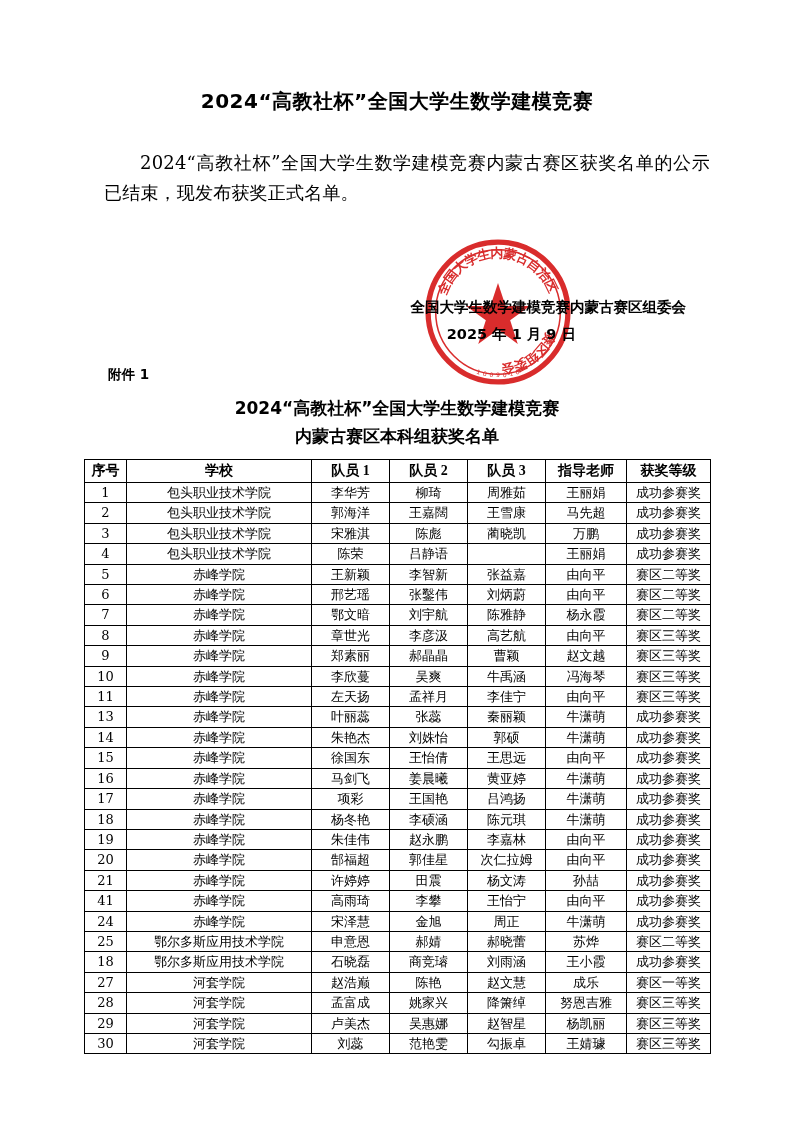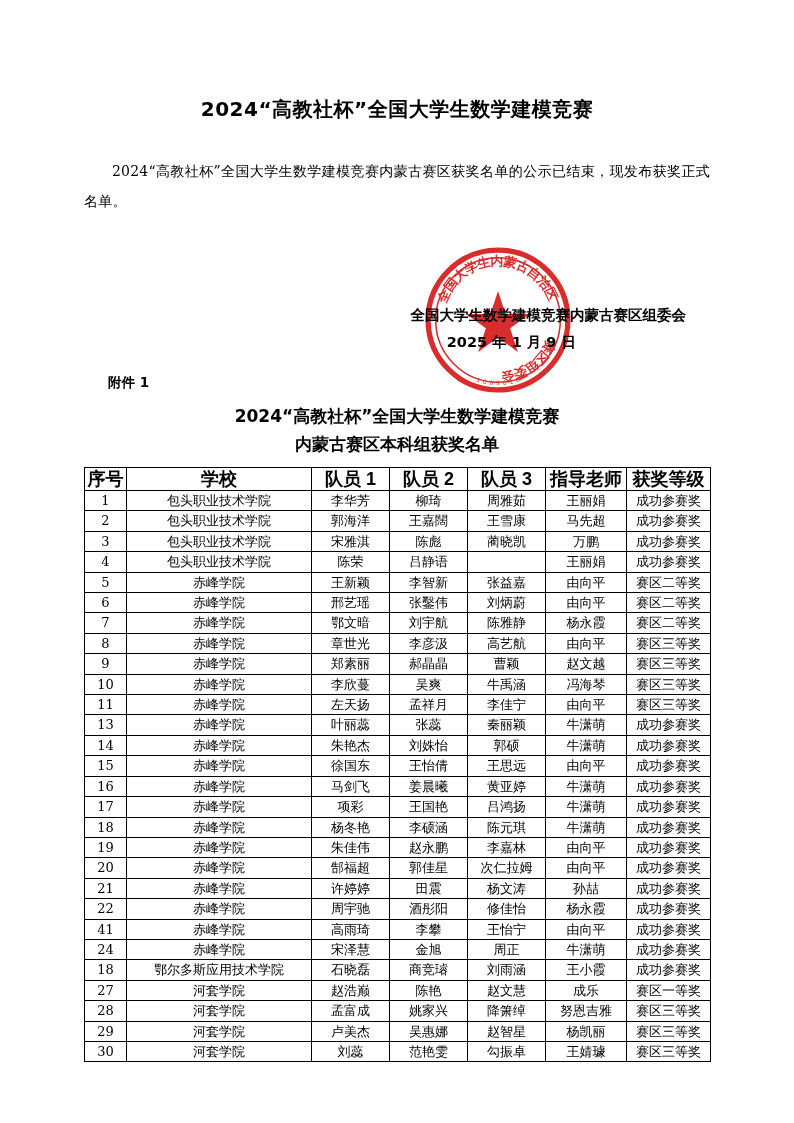--- a/index.html
+++ b/index.html
@@ -14,43 +14,44 @@
     color: #000000;
     overflow: hidden;
     position: relative;
   }
 
   .page {
     position: relative;
     width: 794px;
     height: 1123px;
     box-sizing: border-box;
-    padding: 8px 84px;
+    padding: 0 84px;
   }
 
   
   .doc-title {
     text-align: center;
     font-family: "DejaVu Sans", "Liberation Sans", sans-serif;
     font-weight: bold;
     font-size: 20px;
     letter-spacing: 0.5px;
     line-height: 34px;
   }
   .doc-title.line1 { padding-top: 84px; }
   .doc-title.line2 { padding-top: 4px; }
 
   
   .body-para {
     margin-top: 30px;
-    font-size: 14px;
+    font-size: 18px;
     line-height: 30px;
     text-align: justify;
     text-indent: 2em;
     letter-spacing: 0.2px;
+    margin-left: 20px;
   }
 
   
   .sign-block {
     margin-top: 34px;
     position: relative;
     height: 112px;
   }
   .sign-org {
     position: absolute;
@@ -117,23 +118,23 @@
   .award-table td {
     border: 1px solid #000000;
     text-align: center;
     height: 19.4px;
     line-height: 19.4px;
     padding: 0;
     overflow: hidden;
     white-space: nowrap;
   }
   .award-table th {
-    font-family: Liberation Sans, sans-serif;
-    font-weight: bold;
-    font-size: 18px;
+    font-family: Liberation Serif, serif;
+    font-weight: bold;
+    font-size: 14px;
     height: 22px;
     line-height: 22px;
   }
   .award-table td { font-weight: normal; }
 
   .col-idx    { width: 42px; }
   .col-school { width: 185px; }
   .col-m1     { width: 78px; }
   .col-m2     { width: 78px; }
   .col-m3     { width: 78px; }
@@ -389,45 +390,45 @@
         <tr>
           <td>21</td>
           <td>赤峰学院</td>
           <td>许婷婷</td>
           <td>田震</td>
           <td>杨文涛</td>
           <td>孙喆</td>
           <td>成功参赛奖</td>
         </tr>
         <tr>
-          <td>22</td>
-          <td>赤峰学院</td>
-          <td>周宇驰</td>
-          <td>酒彤阳</td>
-          <td>修佳怡</td>
-          <td>杨永霞</td>
-          <td>成功参赛奖</td>
-        </tr>
-        <tr>
           <td>41</td>
           <td>赤峰学院</td>
           <td>高雨琦</td>
           <td>李攀</td>
           <td>王怡宁</td>
           <td>由向平</td>
           <td>成功参赛奖</td>
         </tr>
         <tr>
           <td>24</td>
           <td>赤峰学院</td>
           <td>宋泽慧</td>
           <td>金旭</td>
           <td>周正</td>
           <td>牛潇萌</td>
           <td>成功参赛奖</td>
+        </tr>
+        <tr>
+          <td>25</td>
+          <td>鄂尔多斯应用技术学院</td>
+          <td>申意恩</td>
+          <td>郝婧</td>
+          <td>郝晓蕾</td>
+          <td>苏烨</td>
+          <td>赛区二等奖</td>
         </tr>
         <tr>
           <td>18</td>
           <td>鄂尔多斯应用技术学院</td>
           <td>石晓磊</td>
           <td>商竞璿</td>
           <td>刘雨涵</td>
           <td>王小霞</td>
           <td>成功参赛奖</td>
         </tr>

